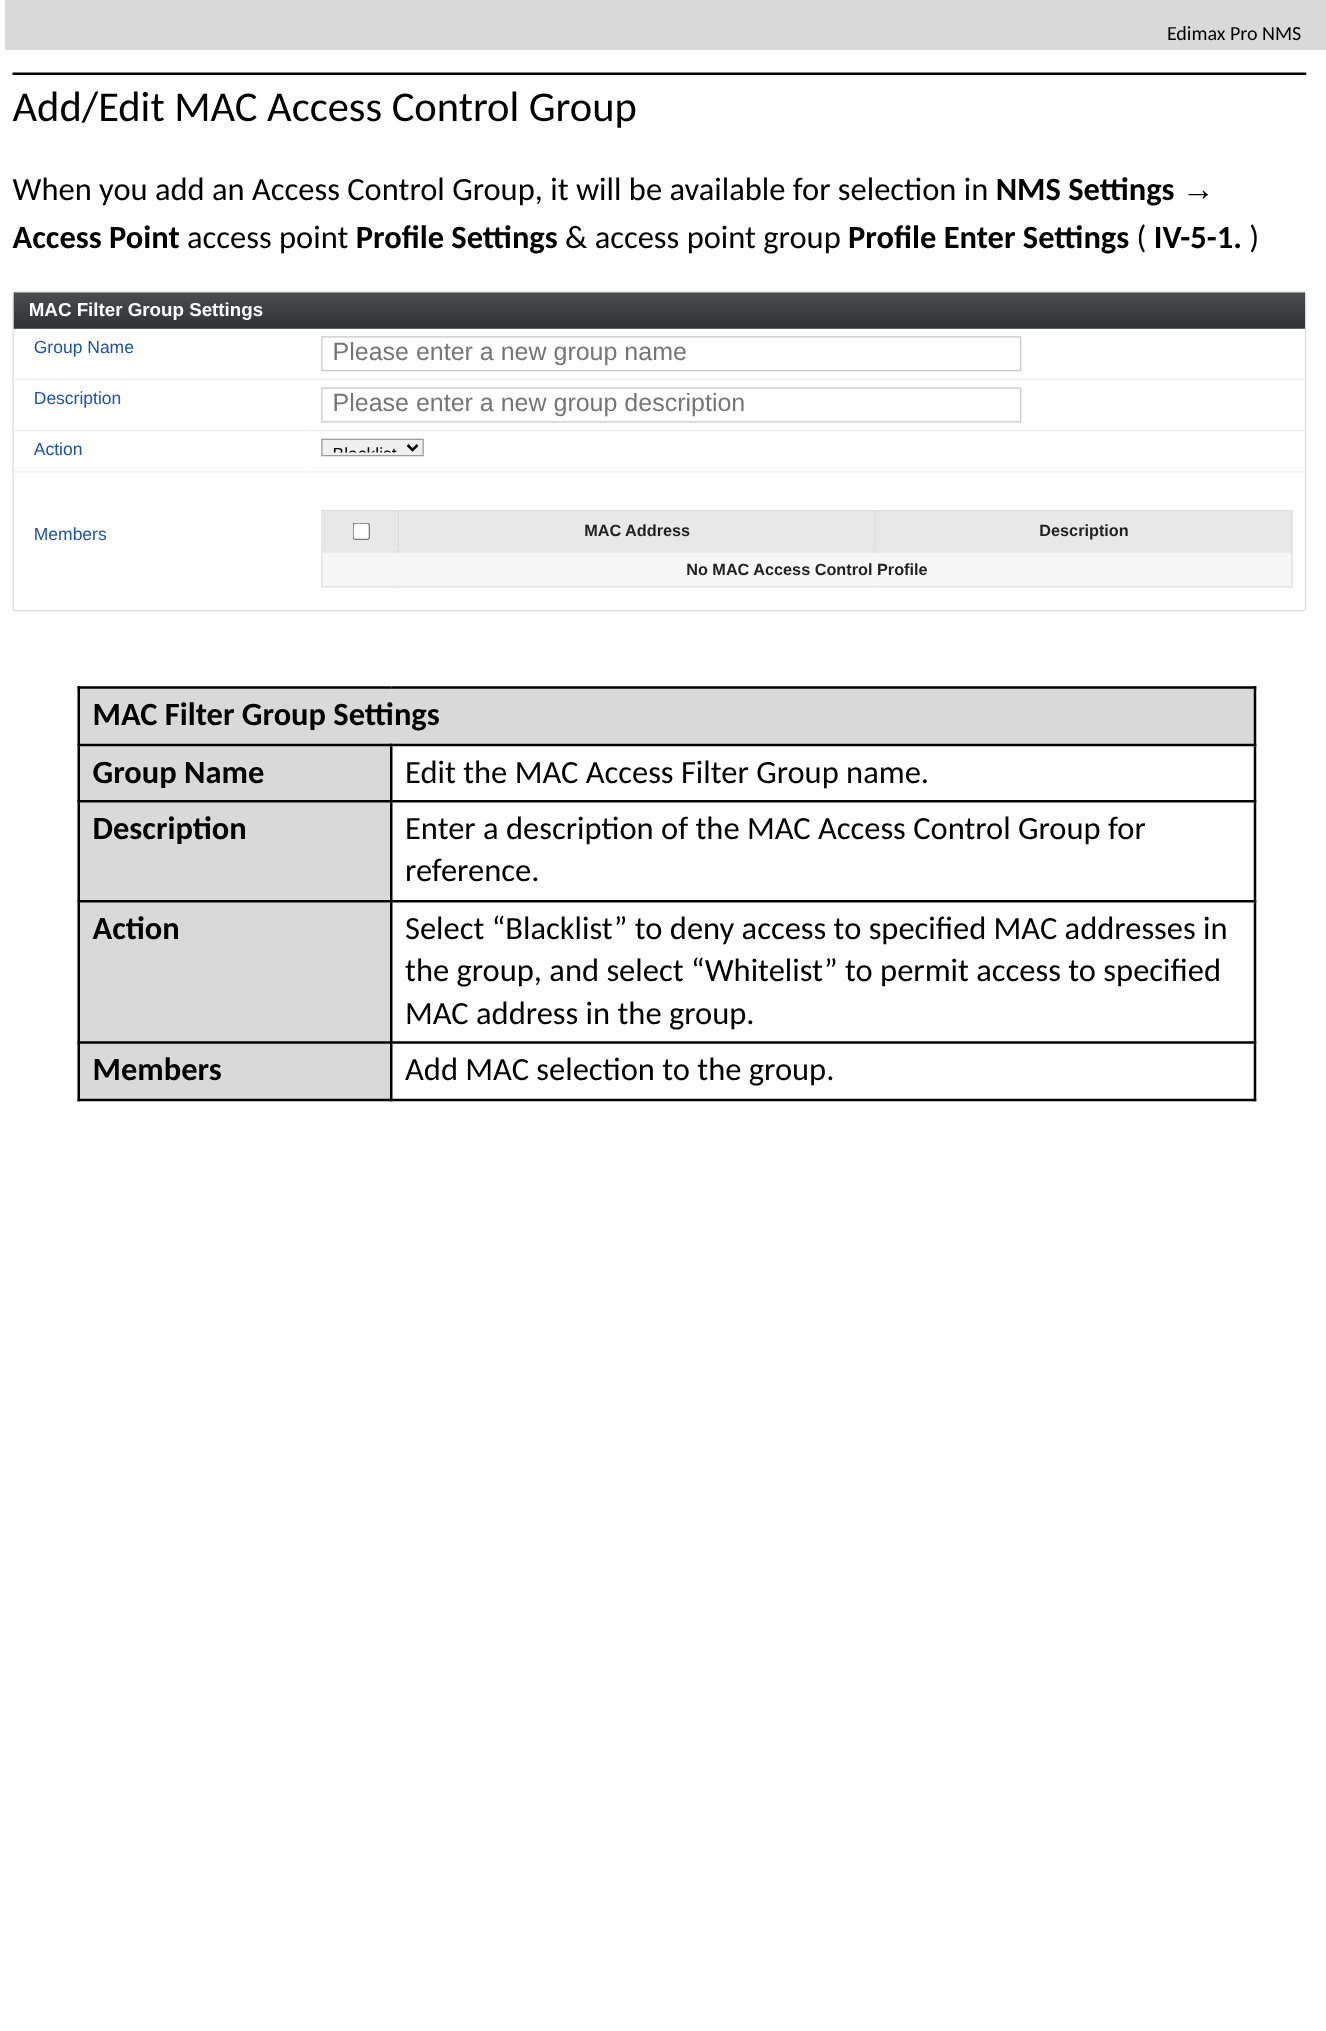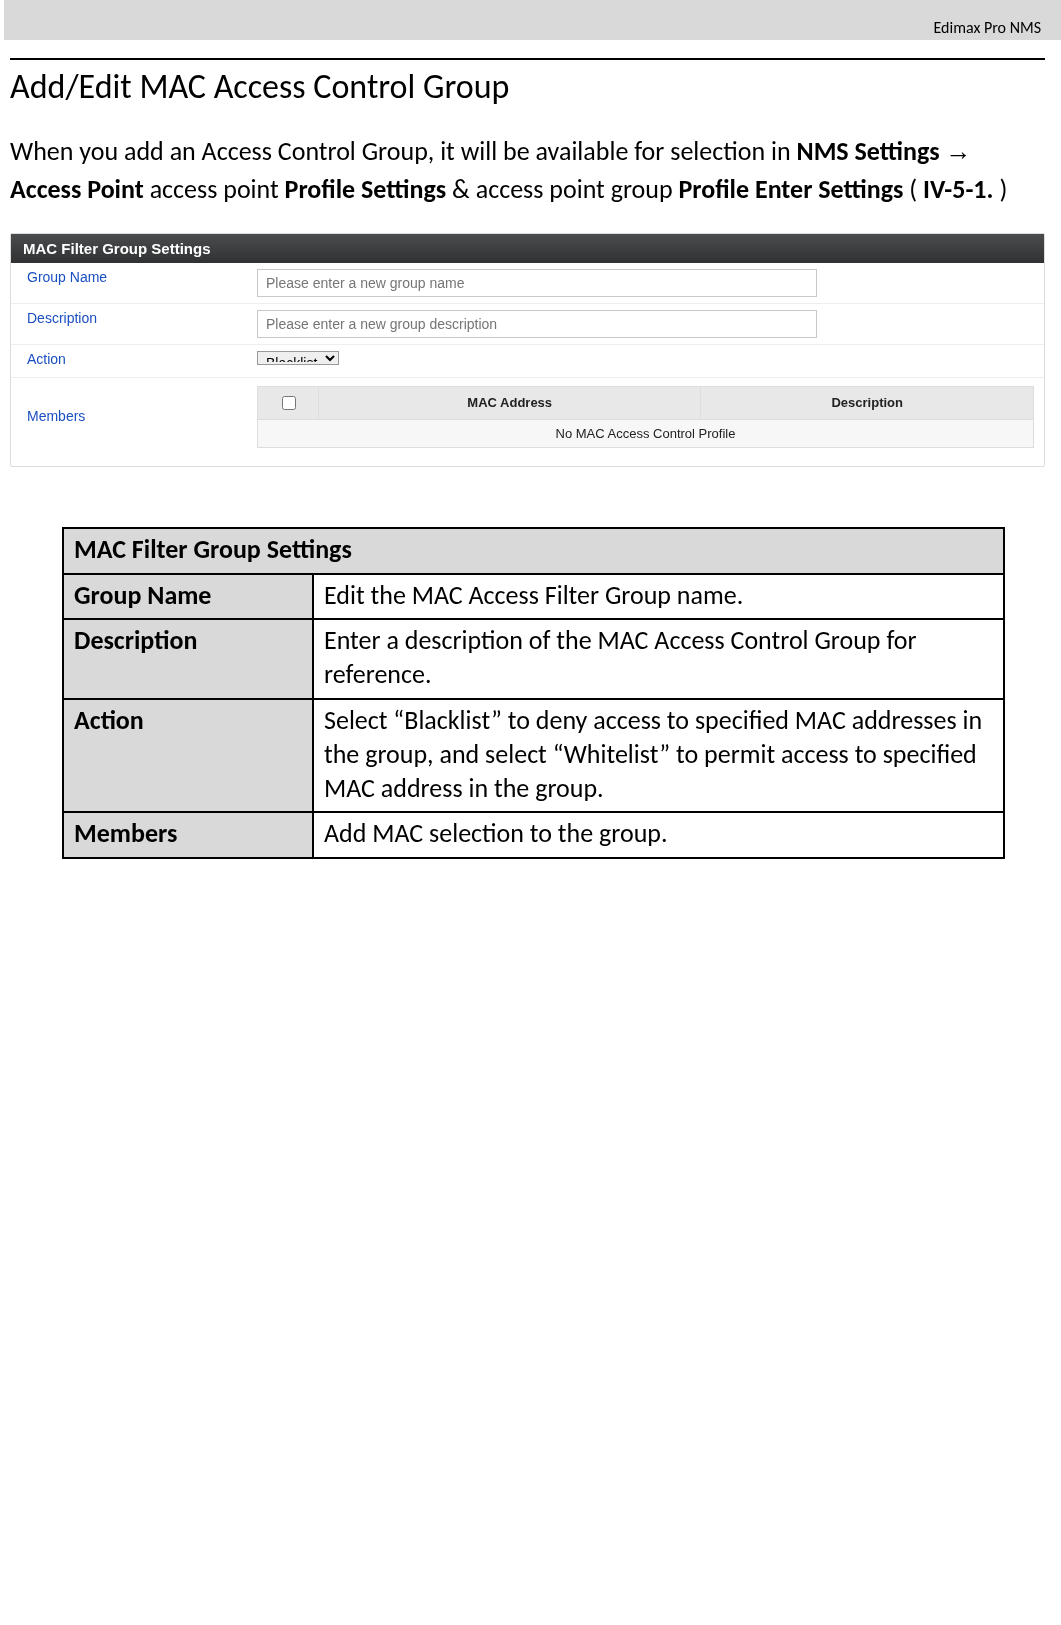--- a/index.html
+++ b/index.html
@@ -12,30 +12,30 @@
   .para{font-size:26px;line-height:1.45;margin:0 0 24px 0}
   .para b{font-weight:700}
   .arrow{font-family:'Arial Unicode MS',Arial,sans-serif;font-weight:700}
   
   .shot{border:1px solid #dcdcdc;border-radius:2px;margin:8px 0 60px 0;background:#fff;padding:0 0 12px 0}
   .shot-title{background:linear-gradient(#4a4c4d,#2f3132);color:#fff;padding:6px 12px;font-size:15px;font-weight:700;font-family:Arial,sans-serif}
   .form{width:100%;border-collapse:collapse;font-family:Arial,sans-serif;font-size:14px}
   .form td{padding:6px 10px;vertical-align:top}
   .form td.lbl{color:#1a4fc2;width:210px;padding-left:16px;font-weight:400}
   .form .row td{border-bottom:1px solid #eee}
-  .inp{width:560px;box-sizing:border-box;border:1px solid #c8c8c8;background:#fff;color:#4c1d95;font-family:Arial,sans-serif;font-size:14px;padding:4px 8px;height:28px}
+  .inp{width:560px;box-sizing:border-box;border:1px solid #c8c8c8;background:#fff;color:#4c1d95;font-family:Arial,sans-serif;font-size:20px;padding:4px 8px;height:28px}
   .sel{border:1px solid #9a9a9a;background:#efefef;font-family:Arial,sans-serif;font-size:14px;padding:2px 4px;height:14px}
   .searchline{display:flex;align-items:center;gap:8px}
   .searchline .sinp{width:270px;border:1px solid #c8c8c8;background:#fff;height:24px;padding:2px 6px;font-size:14px;font-family:Arial,sans-serif}
   .searchline .slbl{color:#333;font-size:14px}
   .cbx{width:14px;height:14px}
-  .membersTable{width:100%;border-collapse:collapse;margin-top:2px;font-family:Arial,sans-serif;font-size:13px}
+  .membersTable{width:100%;border-collapse:collapse;margin-top:24px;font-family:Arial,sans-serif;font-size:13px}
   .membersTable th{background:#e8e8e8;border:1px solid #ddd;padding:6px 8px;font-weight:700;color:#222;text-align:center}
   .membersTable th.first{width:44px}
-  .membersTable td.empty{border:1px solid #ddd;background:#f7f7f7;text-align:center;padding:6px 8px;font-weight:400;color:#222}
+  .membersTable td.empty{border:1px solid #ddd;background:#f7f7f7;text-align:center;padding:6px 8px;font-weight:700;color:#222}
   
   .descwrap{padding:0 40px 0 52px}
   .desc{width:100%;border-collapse:collapse;font-size:26px;line-height:1.3}
   .desc th,.desc td{border:2px solid #000;padding:4px 10px 6px 10px;text-align:left;vertical-align:top}
   .desc .tblhead{background:#d9d9d9;font-weight:400;font-size:26px}
   .desc .tblhead th{border-left:2px solid #000;border-right:2px solid #000}
   .desc td.key{background:#d9d9d9;font-weight:700;width:228px}
   .pgnum{position:absolute;bottom:22px;left:0;width:100%;text-align:center;font-size:15px}
 </style>
 </head>

